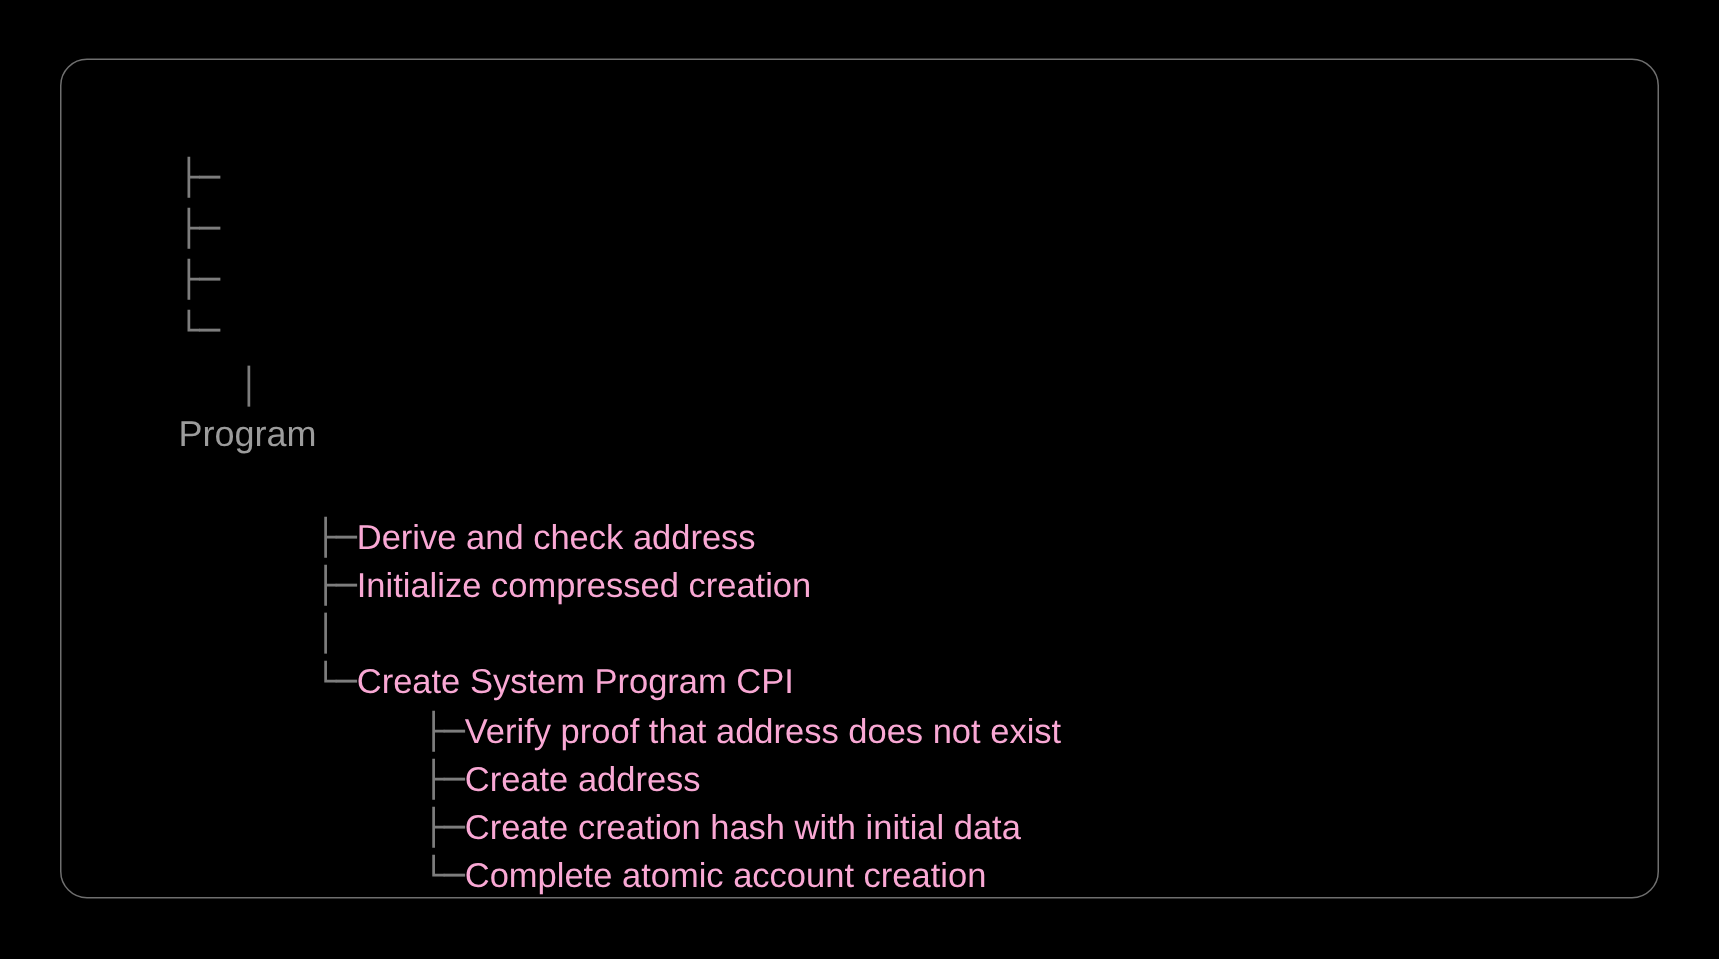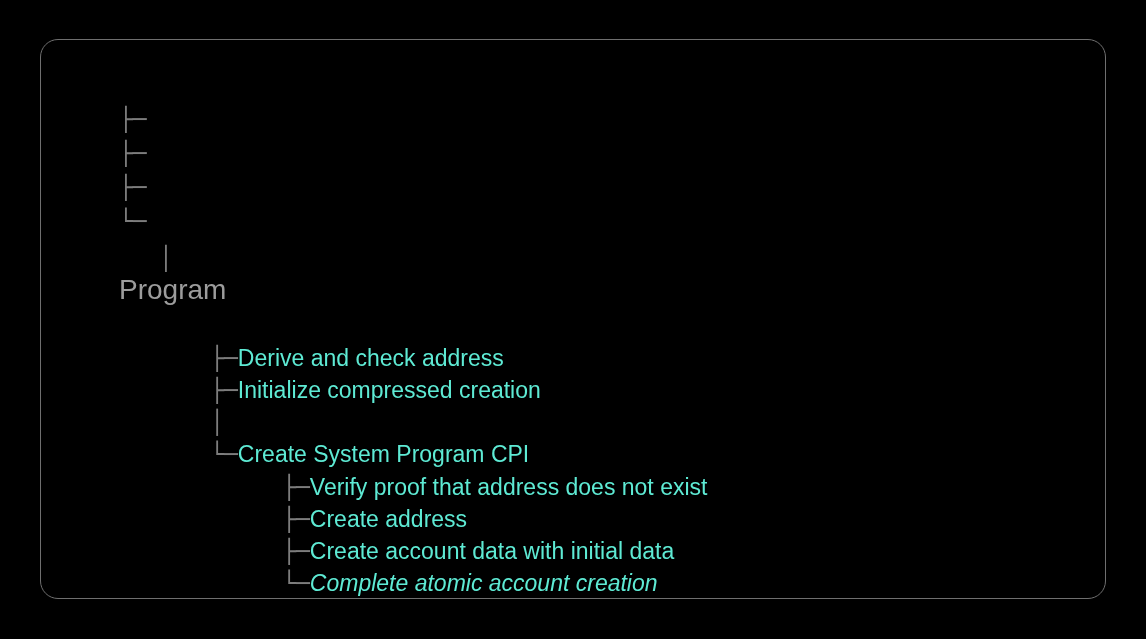--- a/index.html
+++ b/index.html
@@ -40,34 +40,34 @@
     font-size: 23px;
     line-height: 32px;
     white-space: pre;
   }
   .glyph {
     font-family: "DejaVu Sans Mono", monospace;
     color: #7d7d7d;
     font-size: 23px;
   }
   .label {
-    color: #5eead4;
+    color: #f9a8d4;
   }
   .vbar {
     position: absolute;
     font-family: "DejaVu Sans Mono", monospace;
     font-size: 23px;
     color: #7d7d7d;
     white-space: pre;
   }
   .root {
     position: absolute;
     left: 118px;
     top: 272px;
-    font-size: 28px;
+    font-size: 24px;
     color: #9c9c9c;
   }
   .lvl1 {
     position: absolute;
     left: 157px;
     font-size: 23px;
   }
   .lvl2 {
     position: absolute;
     left: 230px;
@@ -114,22 +114,22 @@
       
       <div class="lvl2" style="left:190px; top:431px;">
         <span class="glyph">├─</span><span class="label">Create address</span>
       </div>
 
       <div class="lvl2" style="left:190px; top:399px;">
         <span class="glyph">├─</span><span class="label">Verify proof that address does not exist</span>
       </div>
 
       <div class="lvl2" style="left:190px; top:463px;">
-        <span class="glyph">├─</span><span class="label">Create account data with initial data</span>
+        <span class="glyph">├─</span><span class="label">Create creation hash with initial data</span>
       </div>
 
-      <div class="lvl2" style="left:190px; top:495px;font-style:italic;">
+      <div class="lvl2" style="left:190px; top:495px;">
         <span class="glyph">└─</span><span class="label">Complete atomic account creation</span>
       </div>
 
     </div>
   </div>
 </div>
 
 </body></html>

